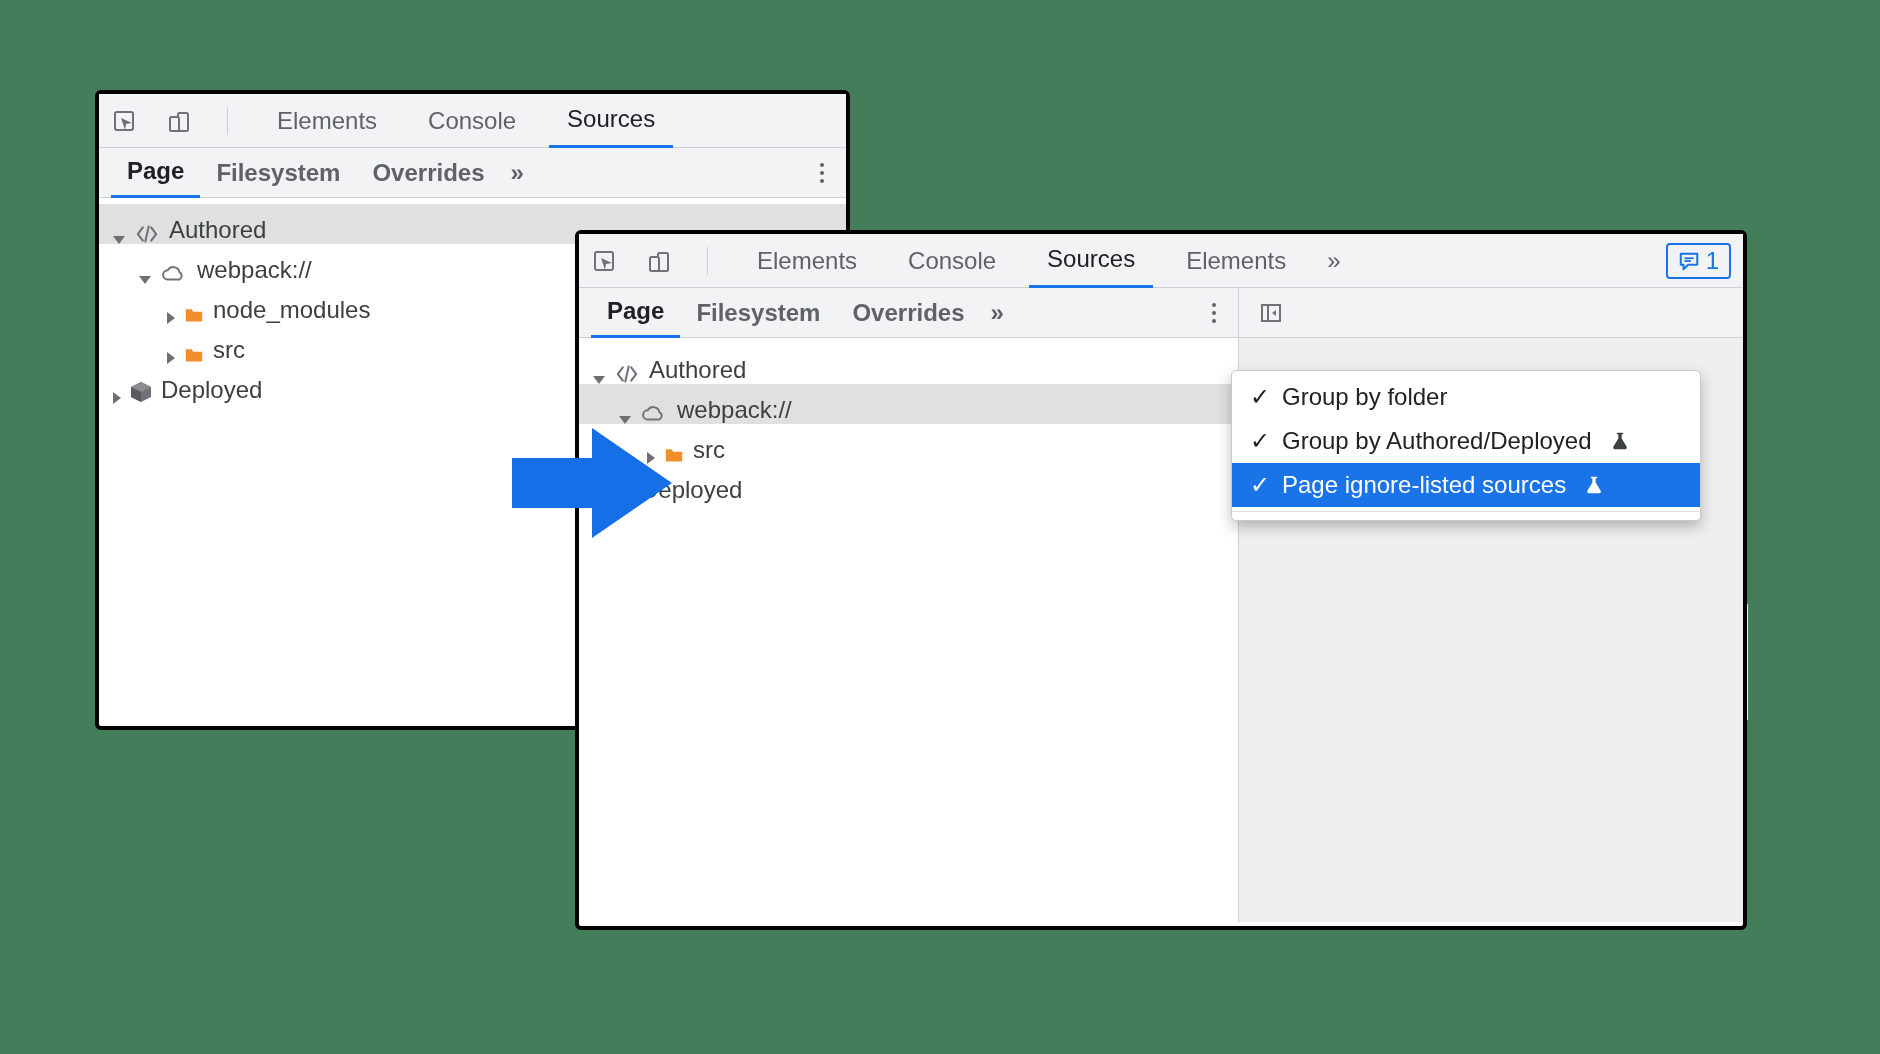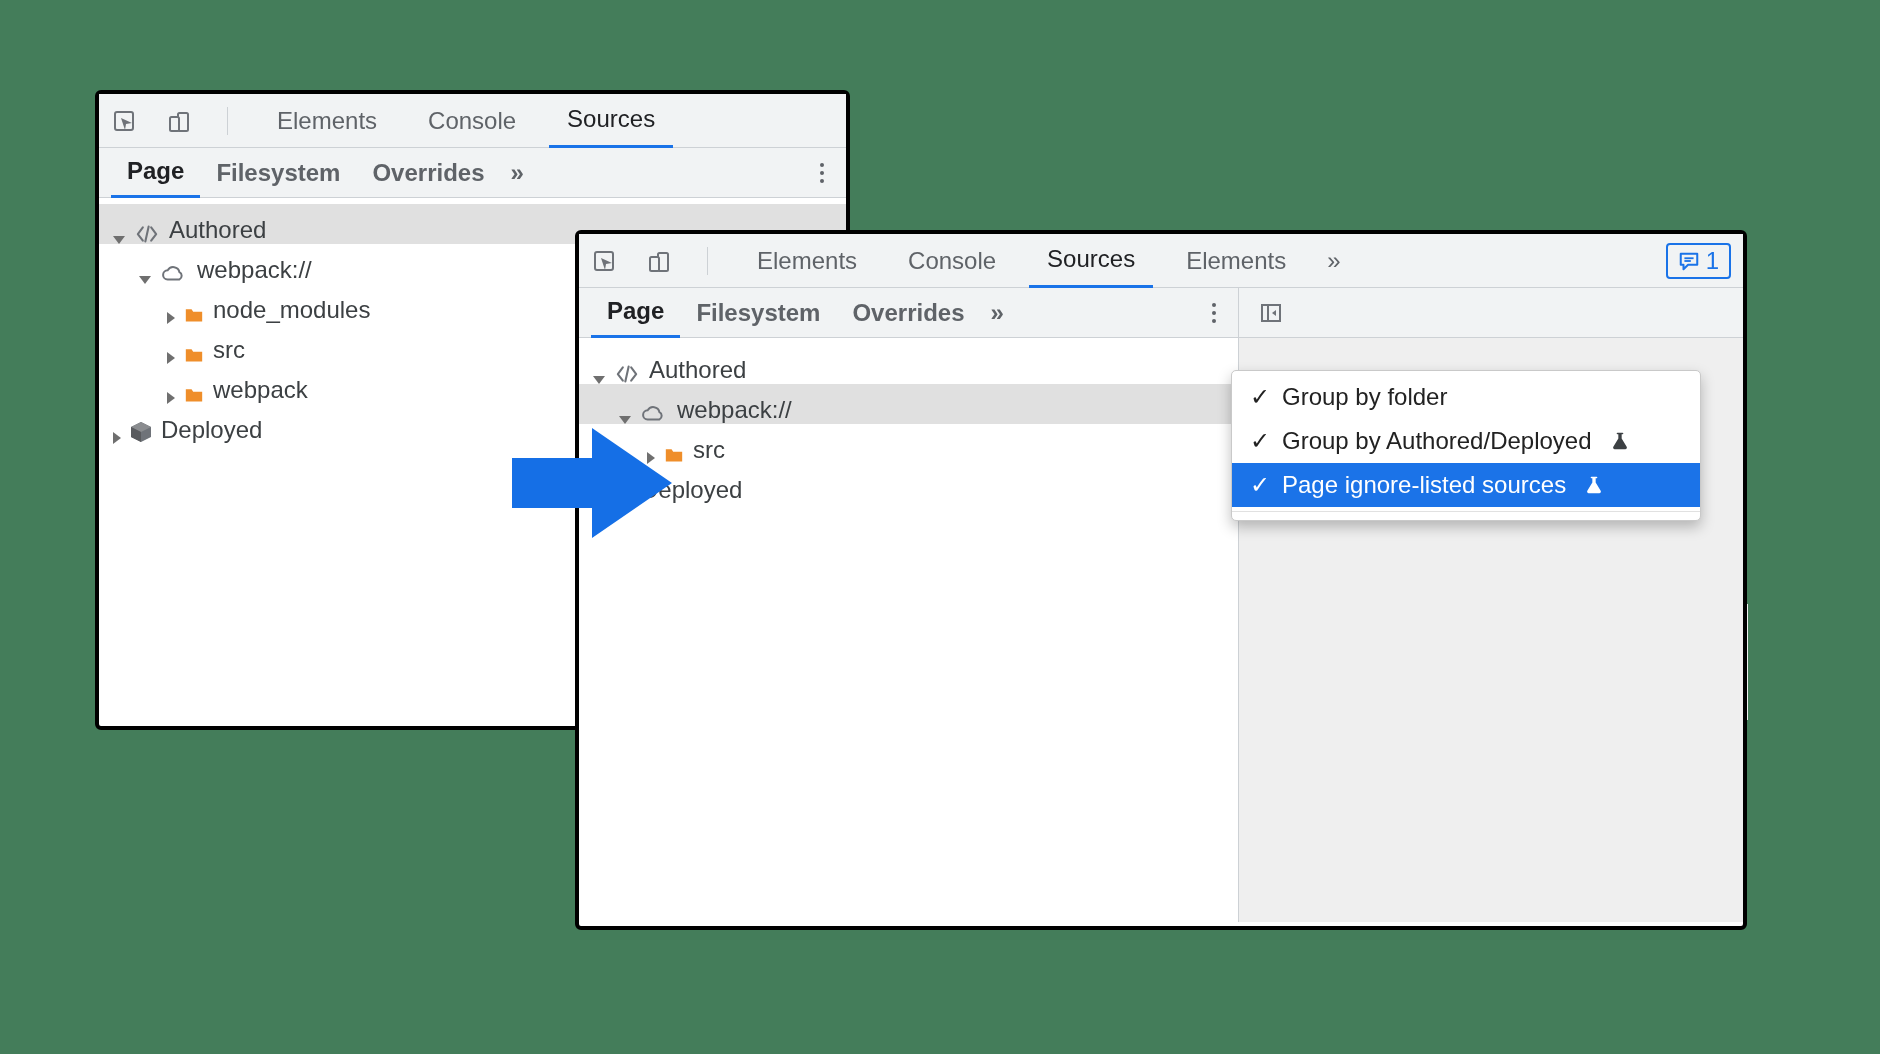--- a/index.html
+++ b/index.html
@@ -280,27 +280,20 @@
           <use href="#folder-ic-g"></use>
         </svg>
       <span>node_modules</span>
     </div>
     <div class="row indent-2">
       <span class="tri right"></span>
       <svg class="folder-ic" viewBox="0 0 24 22">
           <use href="#folder-ic-g"></use>
         </svg>
       <span>src</span>
-    </div>
-    <div class="row indent-2">
-      <span class="tri right"></span>
-      <svg class="folder-ic" viewBox="0 0 24 22">
-          <use href="#folder-ic-g"></use>
-        </svg>
-      <span>webpack</span>
     </div>
     <div class="row">
       <span class="tri right"></span>
       <svg class="cube-ic" viewBox="0 0 24 24">
           <use href="#cube-ic-g"></use>
         </svg>
       <span>Deployed</span>
     </div>
   </div>
 </div>

